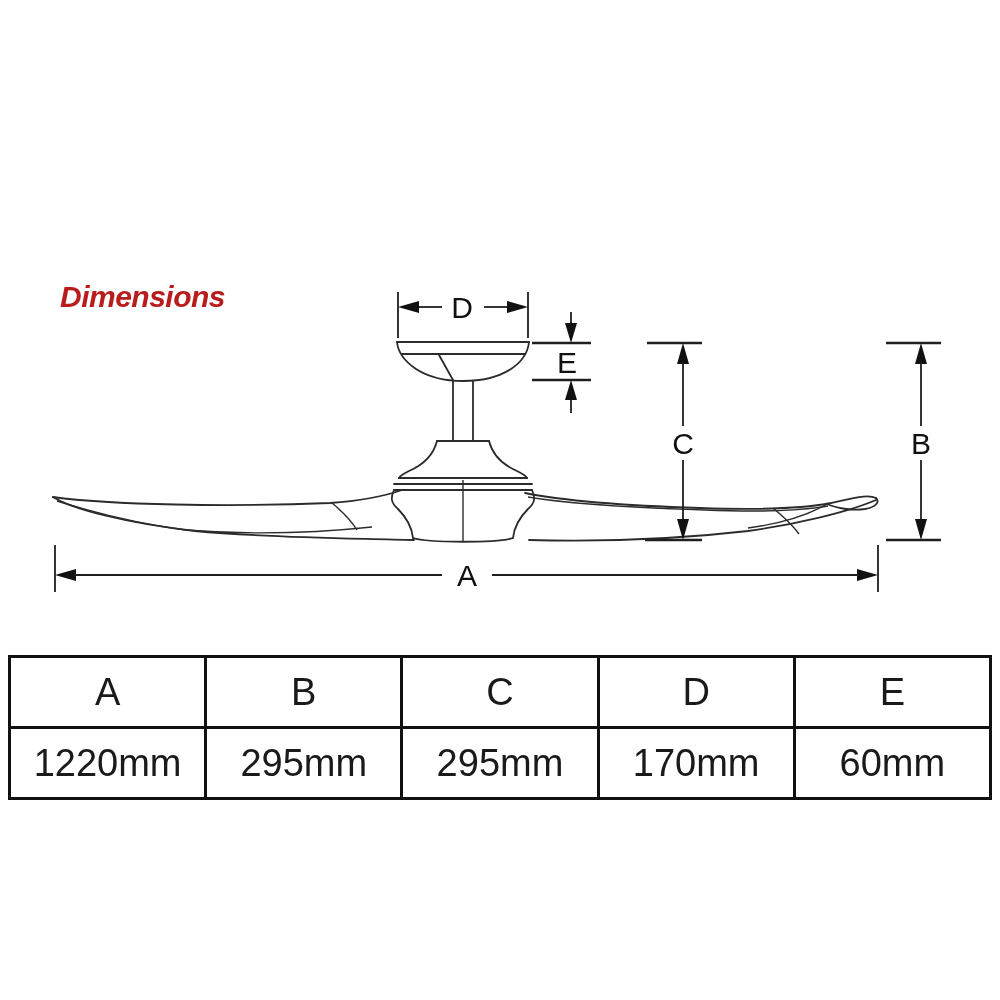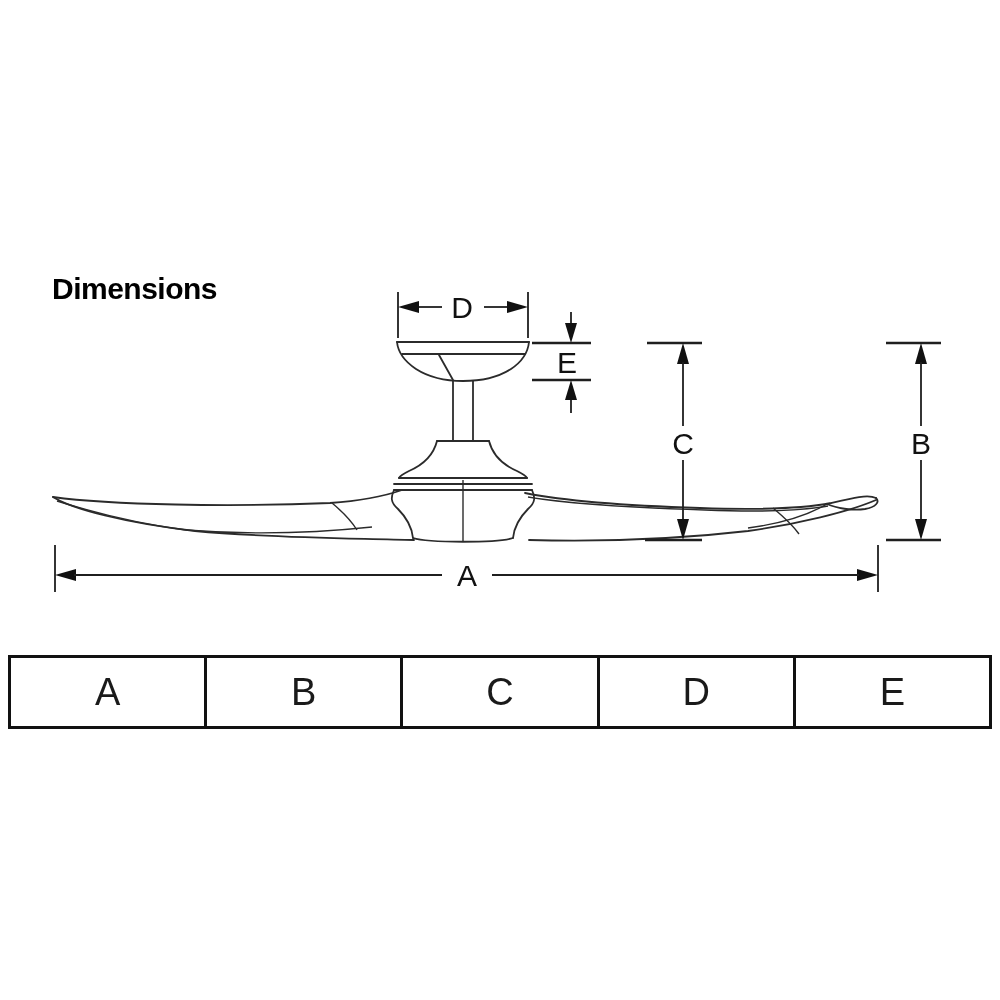--- a/index.html
+++ b/index.html
@@ -1,22 +1,22 @@
 <!DOCTYPE html>
 <html><head>
 <meta charset="utf-8">
 <style>
   html,body{margin:0;padding:0;}
   body{
     width:1000px;height:1000px;position:relative;background:#ffffff;
     font-family:"Liberation Sans", sans-serif;color:#000;overflow:hidden;
   }
   .page-title{
-    position:absolute;left:52px;top:272px;margin:0;
-    font-size:30px;font-weight:bold;letter-spacing:-0.5px;color:#000000;
+    position:absolute;left:52px;top:272px;margin:8px;
+    font-size:30px;font-weight:bold;letter-spacing:-0.5px;color:#b91c1c;font-style:italic;
   }
   svg.diagram{position:absolute;left:0;top:0;}
   svg .draw{fill:none;stroke:#2b2b2b;stroke-width:1.8;stroke-linecap:round;stroke-linejoin:round;}
   svg .thin{fill:none;stroke:#2b2b2b;stroke-width:1.4;}
   svg .dim{fill:none;stroke:#1f1f1f;stroke-width:1.8;}
   svg .tick{fill:none;stroke:#1f1f1f;stroke-width:2.4;}
   svg .ah{fill:#111;stroke:none;}
   svg text.dimlabel{
     font-family:"Liberation Sans", sans-serif;font-size:30px;fill:#111;
     text-anchor:middle;
@@ -132,14 +132,21 @@
 
 <table class="dims">
   <tbody>
     <tr>
       <td>A</td>
       <td>B</td>
       <td>C</td>
       <td>D</td>
       <td>E</td>
     </tr>
+    <tr>
+      <td>1220mm</td>
+      <td>295mm</td>
+      <td>295mm</td>
+      <td>170mm</td>
+      <td>60mm</td>
+    </tr>
   </tbody>
 </table>
 
 </body></html>

